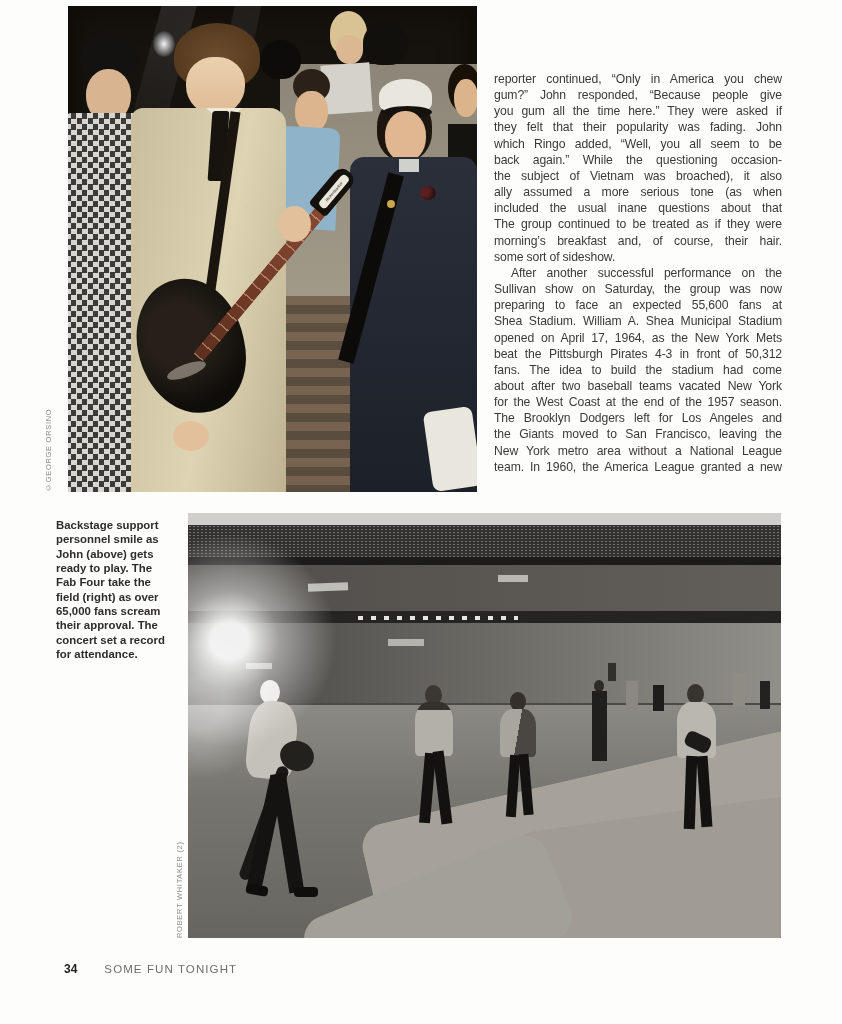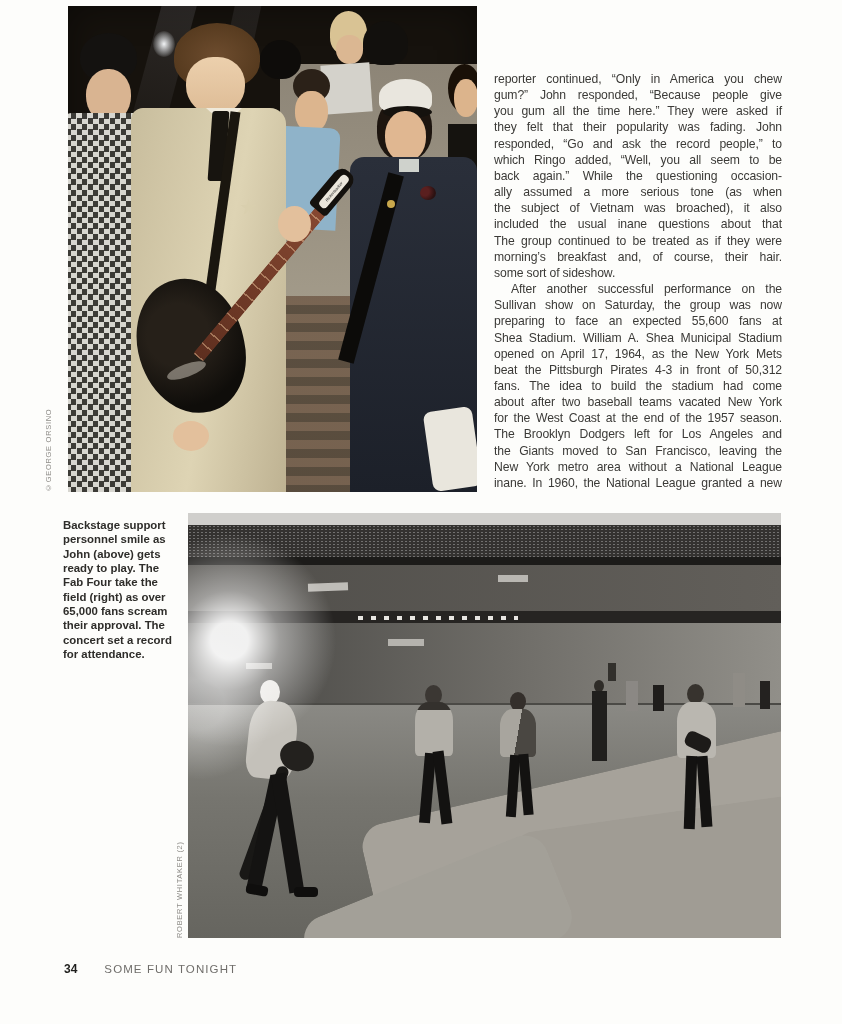--- a/index.html
+++ b/index.html
@@ -7,21 +7,21 @@
         font-family:"Liberation Sans",sans-serif;}
   .photo{position:absolute;overflow:hidden;}
   .abs{position:absolute;}
   
   #body-column{position:absolute;left:494px;top:71px;width:288px;font-size:12.2px;
                line-height:16.15px;color:#3b3a37;letter-spacing:-0.1px;word-spacing:-0.2px;}
   .bline{text-align:justify;text-align-last:justify;}
   .lastline{text-align-last:left;}
   .indent{text-indent:17px;}
   
-  #caption{position:absolute;left:63px;top:518px;font-size:11.4px;line-height:14.35px;
+  #caption{position:absolute;left:56px;top:518px;font-size:11.4px;line-height:14.35px;
            font-weight:bold;color:#2e2d2a;}
   .cap-line{white-space:nowrap;}
   
   .vcredit{position:absolute;writing-mode:vertical-rl;transform:rotate(180deg);
            font-size:7.5px;letter-spacing:.7px;color:#8f8d89;white-space:nowrap;}
   #credit-top{left:44px;top:394px;height:98px;}
   #credit-bottom{left:175px;top:822px;height:116px;}
   
   #footer{position:absolute;left:64px;top:962px;display:flex;align-items:baseline;gap:27px;}
   #page-number{font-size:12px;font-weight:bold;color:#1e1e1c;}
@@ -98,42 +98,41 @@
     <div class="abs" style="left:105px;top:415px;width:36px;height:30px;border-radius:50%;background:#e3c09c;"></div>
   </div>
 
   <div id="credit-top" class="vcredit">©GEORGE ORSINO</div>
 
   <div id="body-column">
       <div class="bline">reporter continued, “Only in America you chew</div>
       <div class="bline">gum?” John responded, “Because people give</div>
       <div class="bline">you gum all the time here.” They were asked if</div>
       <div class="bline">they felt that their popularity was fading. John</div>
-      <div class="bline">responded, “Go and ask the record people,” to</div>
       <div class="bline">which Ringo added, “Well, you all seem to be</div>
       <div class="bline">back again.” While the questioning occasion-</div>
+      <div class="bline">the subject of Vietnam was broached), it also</div>
       <div class="bline">ally assumed a more serious tone (as when</div>
-      <div class="bline">the subject of Vietnam was broached), it also</div>
       <div class="bline">included the usual inane questions about that</div>
       <div class="bline">The group continued to be treated as if they were</div>
       <div class="bline">morning’s breakfast and, of course, their hair.</div>
       <div class="bline lastline">some sort of sideshow.</div>
       <div class="bline indent">After another successful performance on the</div>
       <div class="bline">Sullivan show on Saturday, the group was now</div>
       <div class="bline">preparing to face an expected 55,600 fans at</div>
       <div class="bline">Shea Stadium. William A. Shea Municipal Stadium</div>
       <div class="bline">opened on April 17, 1964, as the New York Mets</div>
       <div class="bline">beat the Pittsburgh Pirates 4-3 in front of 50,312</div>
       <div class="bline">fans. The idea to build the stadium had come</div>
       <div class="bline">about after two baseball teams vacated New York</div>
       <div class="bline">for the West Coast at the end of the 1957 season.</div>
       <div class="bline">The Brooklyn Dodgers left for Los Angeles and</div>
       <div class="bline">the Giants moved to San Francisco, leaving the</div>
       <div class="bline">New York metro area without a National League</div>
-      <div class="bline">inane. In 1960, the National League granted a new</div>
+      <div class="bline">team. In 1960, the America League granted a new</div>
     </div>
 
   <div id="caption">
       <div class="cap-line">Backstage support</div>
       <div class="cap-line">personnel smile as</div>
       <div class="cap-line">John (above) gets</div>
       <div class="cap-line">ready to play. The</div>
       <div class="cap-line">Fab Four take the</div>
       <div class="cap-line">field (right) as over</div>
       <div class="cap-line">65,000 fans scream</div>

